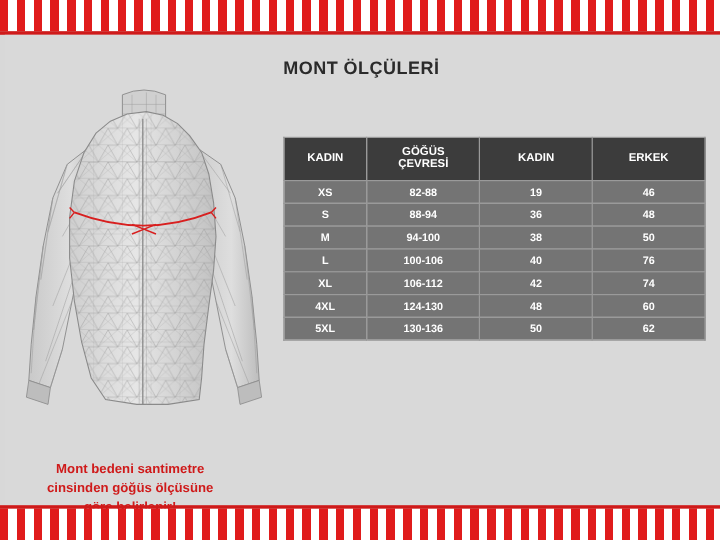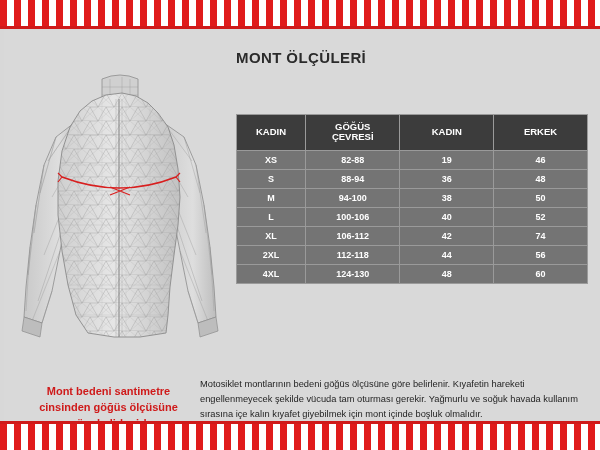--- a/index.html
+++ b/index.html
@@ -244,43 +244,42 @@
         <tr>
           <td class="col-beden">M</td>
           <td class="col-gogus">94-100</td>
           <td class="col-kadin">38</td>
           <td class="col-erkek">50</td>
         </tr>
         <tr>
           <td class="col-beden">L</td>
           <td class="col-gogus">100-106</td>
           <td class="col-kadin">40</td>
-          <td class="col-erkek">52</td>
+          <td class="col-erkek">76</td>
         </tr>
         <tr>
           <td class="col-beden">XL</td>
           <td class="col-gogus">106-112</td>
           <td class="col-kadin">42</td>
           <td class="col-erkek">74</td>
         </tr>
         <tr>
-          <td class="col-beden">2XL</td>
-          <td class="col-gogus">112-118</td>
-          <td class="col-kadin">44</td>
-          <td class="col-erkek">56</td>
-        </tr>
-        <tr>
           <td class="col-beden">4XL</td>
           <td class="col-gogus">124-130</td>
           <td class="col-kadin">48</td>
           <td class="col-erkek">60</td>
         </tr>
+        <tr>
+          <td class="col-beden">5XL</td>
+          <td class="col-gogus">130-136</td>
+          <td class="col-kadin">50</td>
+          <td class="col-erkek">62</td>
+        </tr>
       </tbody>
     </table>
 
     <div class="note-red">Mont bedeni santimetre cinsinden göğüs ölçüsüne göre belirlenir!</div>
-    <div class="note-body">Motosiklet montlarının bedeni göğüs ölçüsüne göre belirlenir. Kıyafetin hareketi engellenmeyecek şekilde vücuda tam oturması gerekir. Yağmurlu ve soğuk havada kullanım sırasına içe kalın kıyafet giyebilmek için mont içinde boşluk olmalıdır.</div>
 
   </div>
 
   <div class="stripe-edge edge-bottom"></div>
   <div class="stripe-band stripe-bottom"></div>
 </div>
 
 </body></html>

